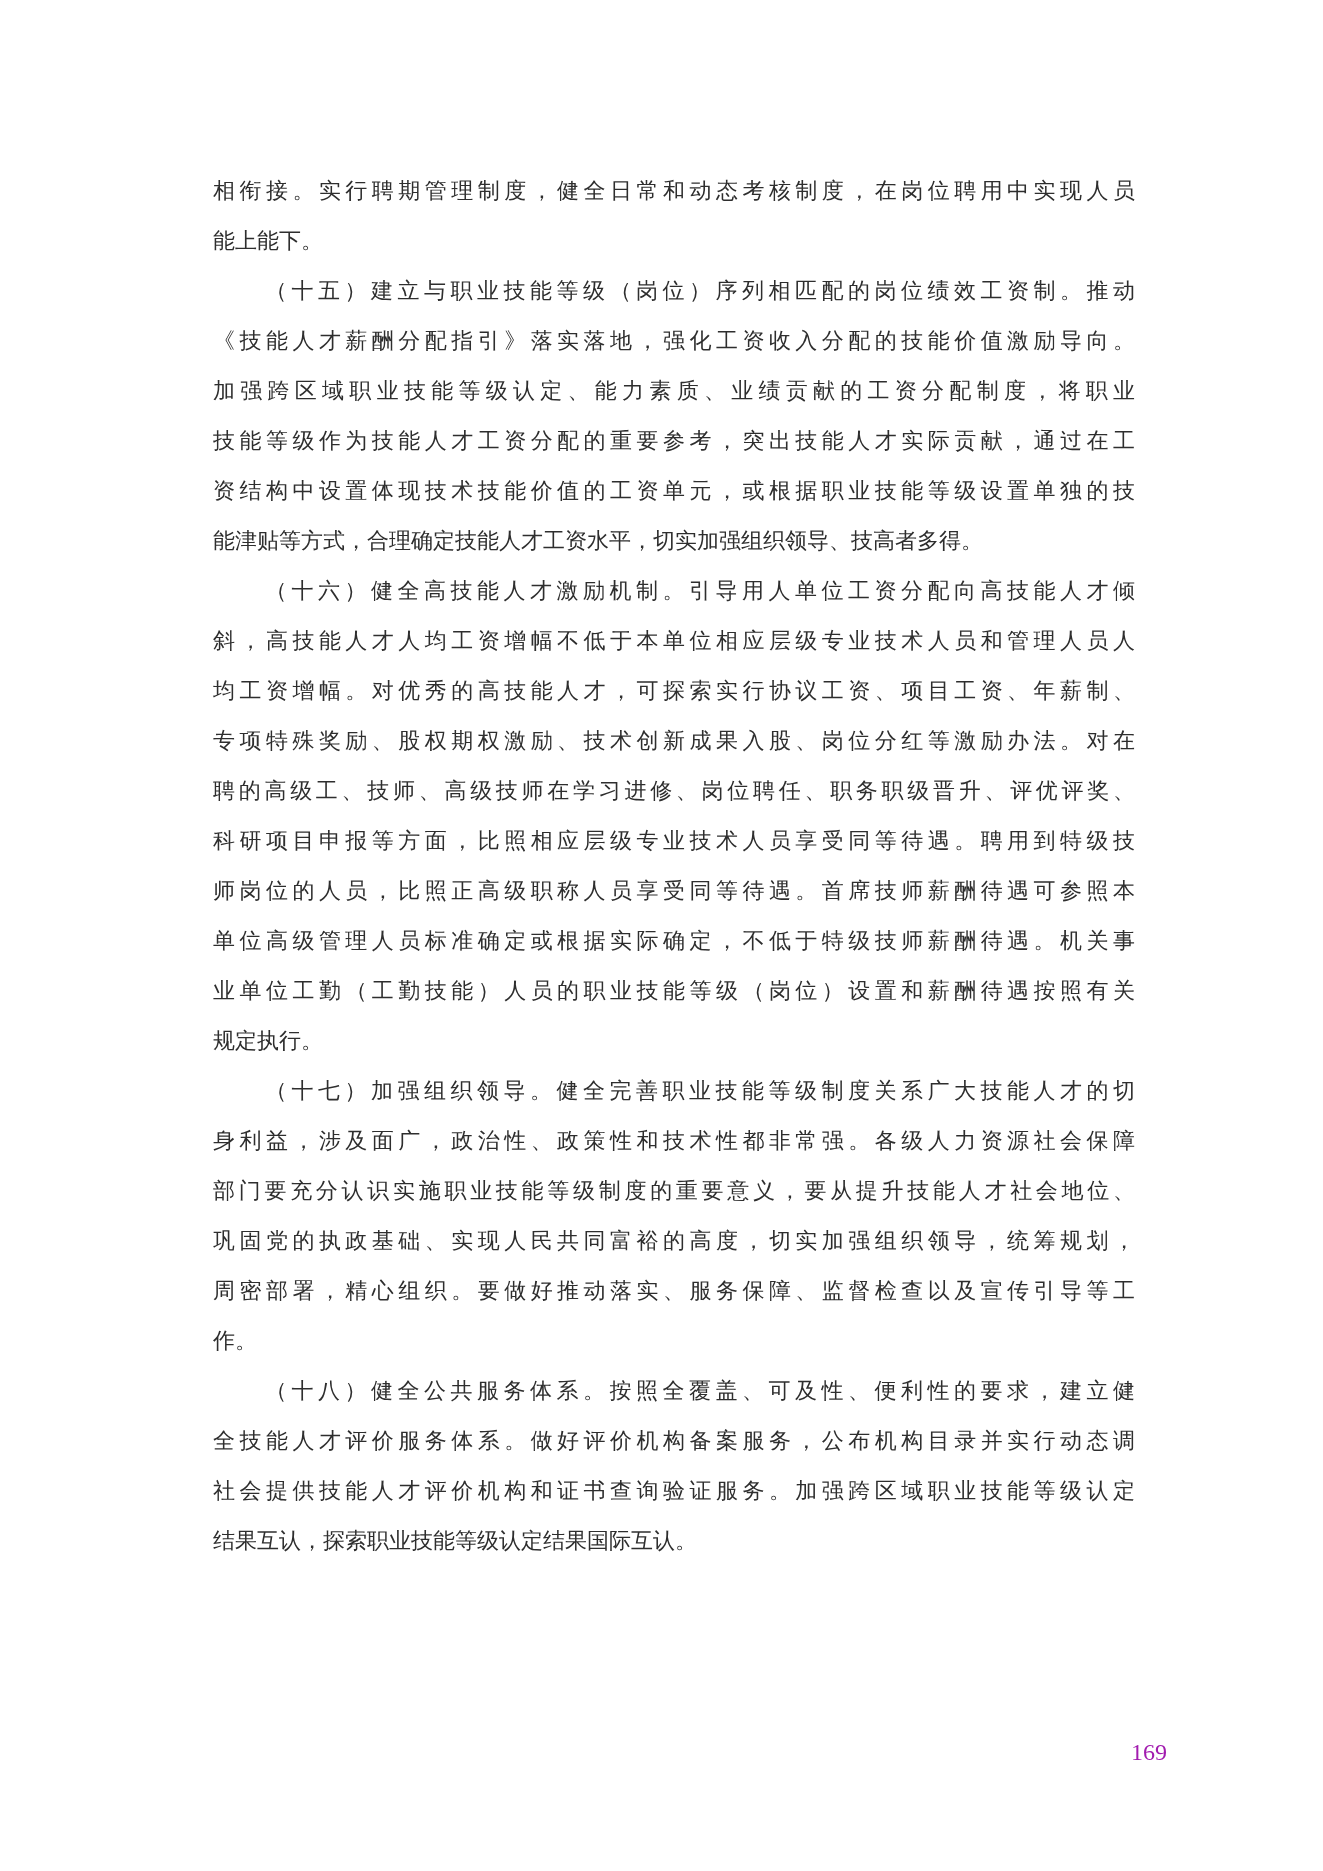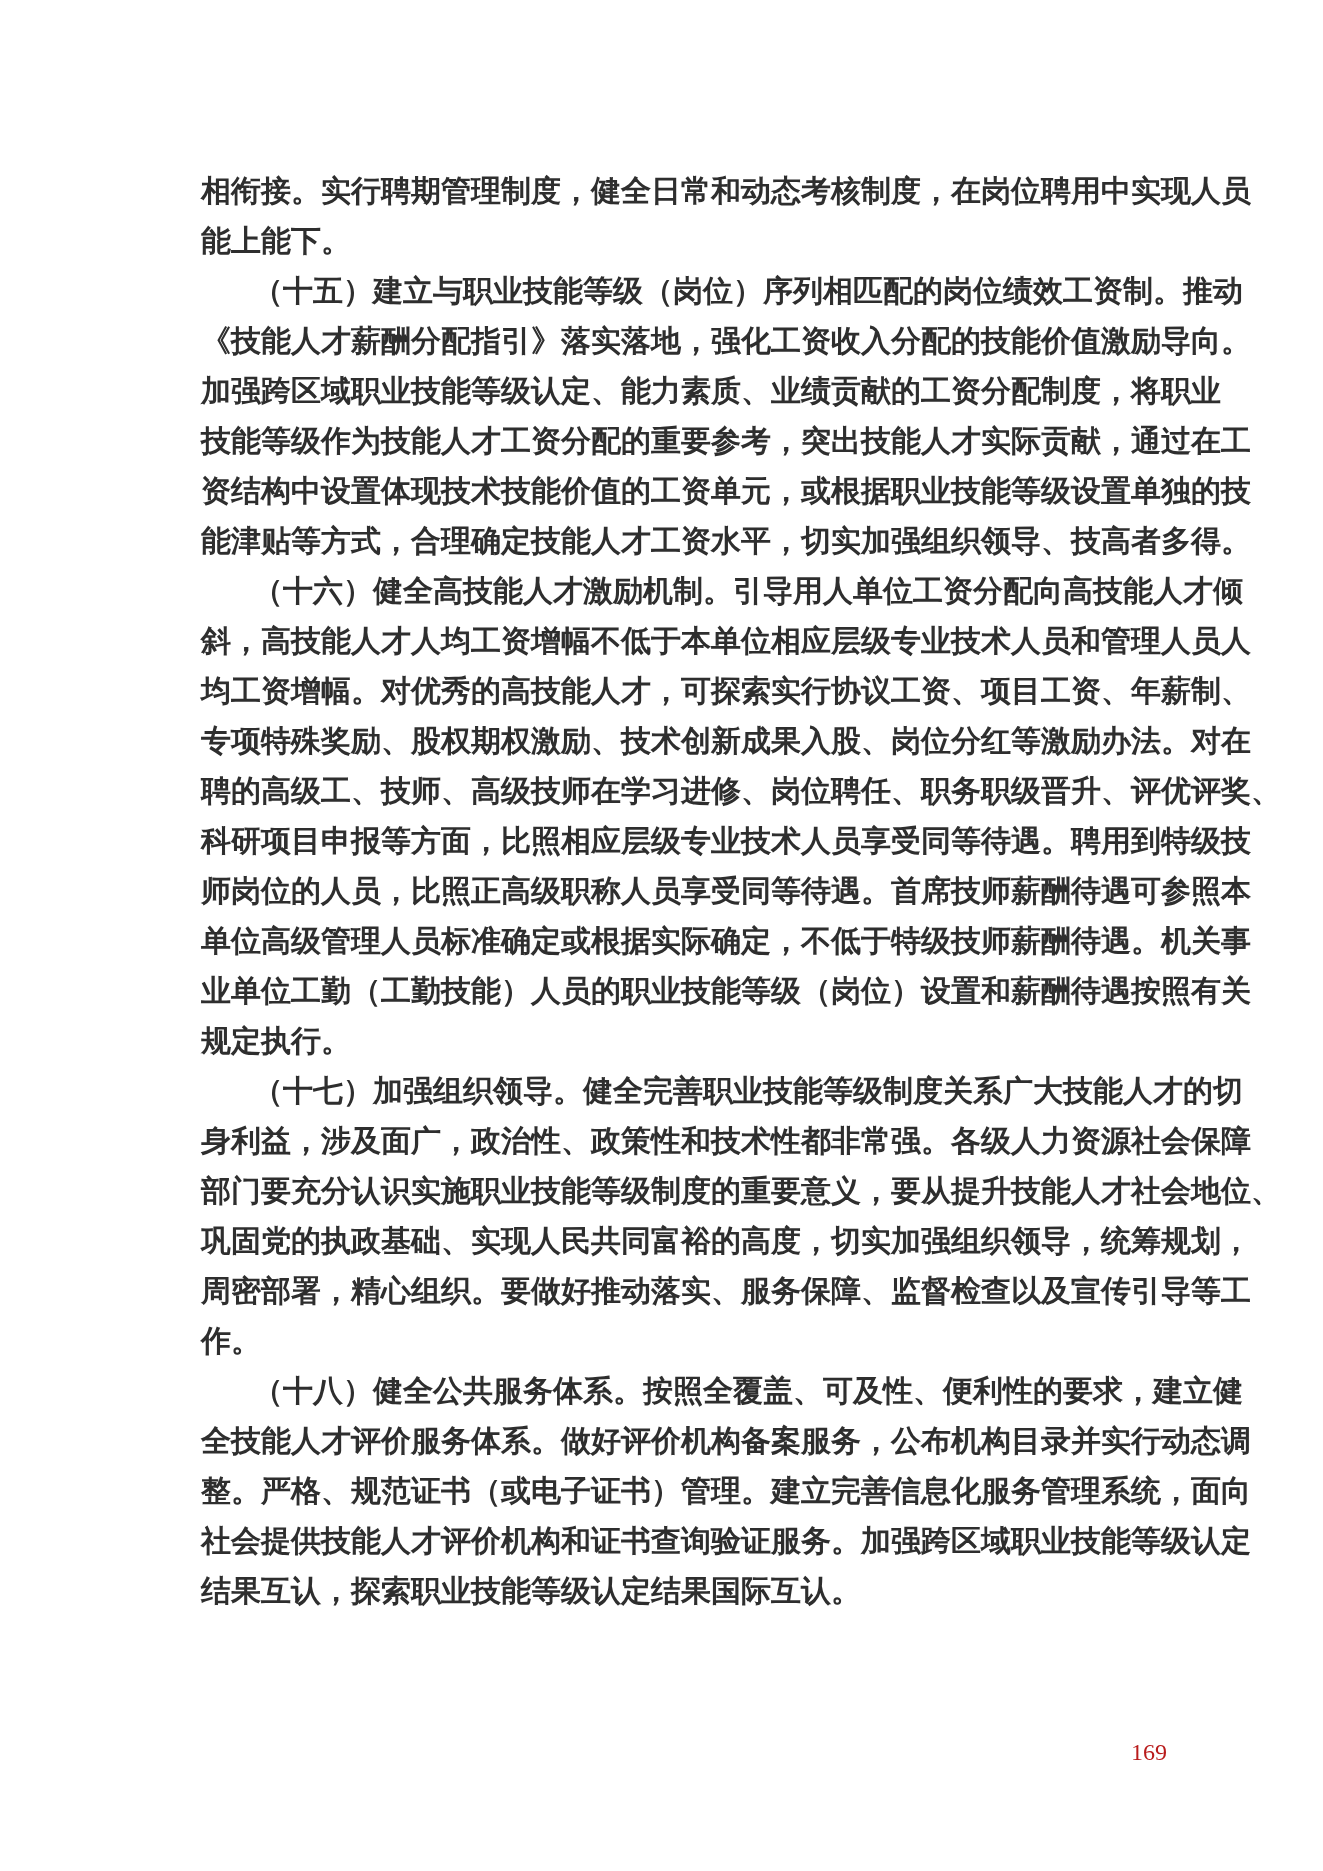--- a/index.html
+++ b/index.html
@@ -16,28 +16,27 @@
     .page {
       position: absolute;
       left: 0;
       top: 0;
       width: 1323px;
       height: 1871px;
       background: #ffffff;
     }
     .text-block {
       position: absolute;
-      left: 201px;
+      left: 213px;
       top: 166px;
       width: 922px;
       font-family: "DejaVu Serif", "Liberation Serif", serif;
-      font-size: 30px;
+      font-size: 22px;
       line-height: 50px;
       color: #2e2e2e;
-      font-weight: bold;
     }
     .line {
       display: block;
       height: 50px;
       white-space: nowrap;
       text-align: justify;
       text-align-last: justify;
     }
     .line.last {
       text-align-last: left;
@@ -45,21 +44,21 @@
     .line.indent {
       padding-left: 52px;
     }
     .page-number {
       position: absolute;
       left: 1131px;
       top: 1738px;
       font-family: "Liberation Serif", "DejaVu Serif", serif;
       font-size: 24px;
       line-height: 28px;
-      color: #b91c1c;
+      color: #a21caf;
     }
   </style>
 </head>
 <body>
 
 <div class="page">
   <div class="text-block">
 
     <div>
       <span class="line">相衔接。实行聘期管理制度，健全日常和动态考核制度，在岗位聘用中实现人员</span>
@@ -94,21 +93,20 @@
       <span class="line">身利益，涉及面广，政治性、政策性和技术性都非常强。各级人力资源社会保障</span>
       <span class="line">部门要充分认识实施职业技能等级制度的重要意义，要从提升技能人才社会地位、</span>
       <span class="line">巩固党的执政基础、实现人民共同富裕的高度，切实加强组织领导，统筹规划，</span>
       <span class="line">周密部署，精心组织。要做好推动落实、服务保障、监督检查以及宣传引导等工</span>
       <span class="line last">作。</span>
     </div>
 
     <div>
       <span class="line indent">（十八）健全公共服务体系。按照全覆盖、可及性、便利性的要求，建立健</span>
       <span class="line">全技能人才评价服务体系。做好评价机构备案服务，公布机构目录并实行动态调</span>
-      <span class="line">整。严格、规范证书（或电子证书）管理。建立完善信息化服务管理系统，面向</span>
       <span class="line">社会提供技能人才评价机构和证书查询验证服务。加强跨区域职业技能等级认定</span>
       <span class="line last">结果互认，探索职业技能等级认定结果国际互认。</span>
     </div>
 
   </div>
 
   <div class="page-number">169</div>
 </div>
 
 </body></html>

